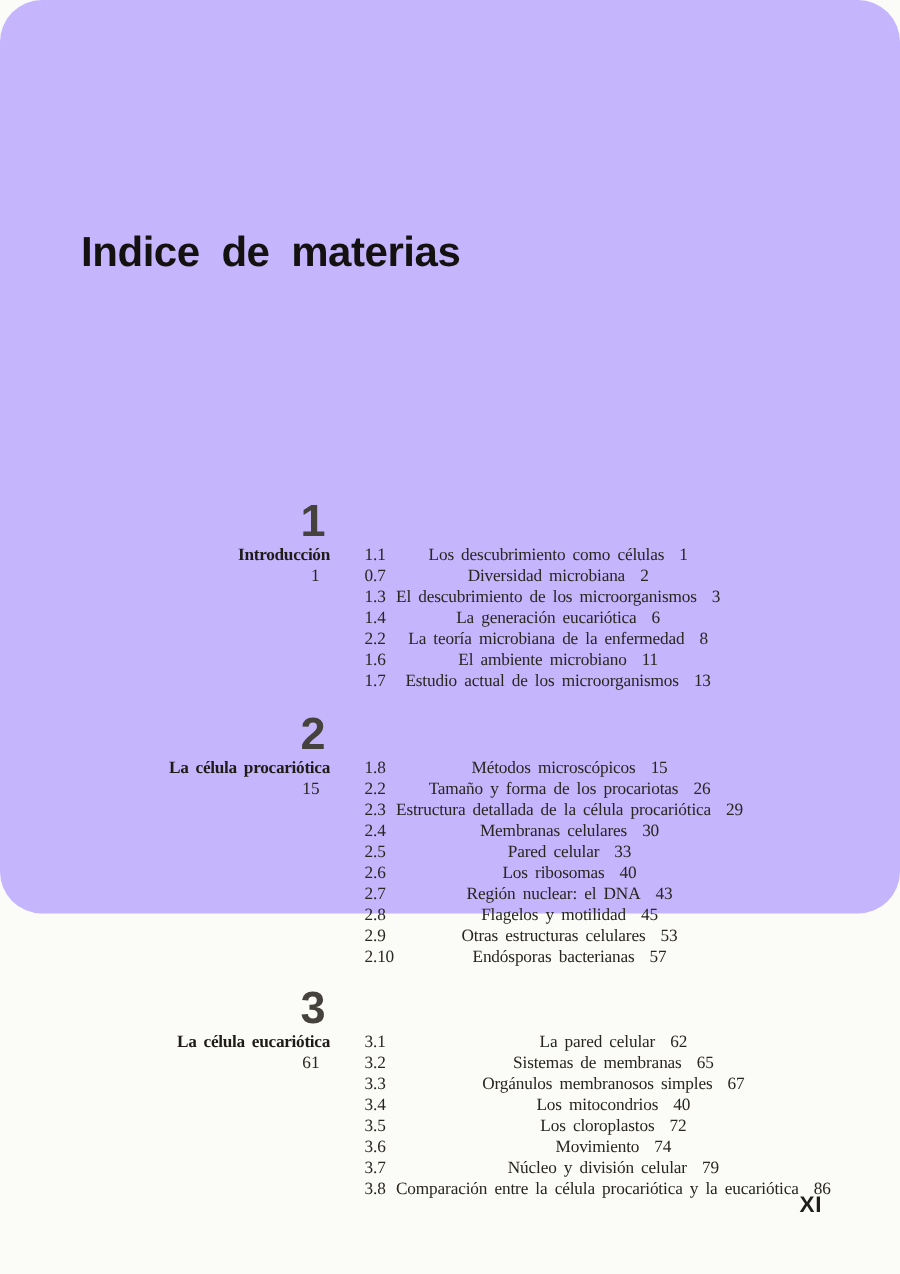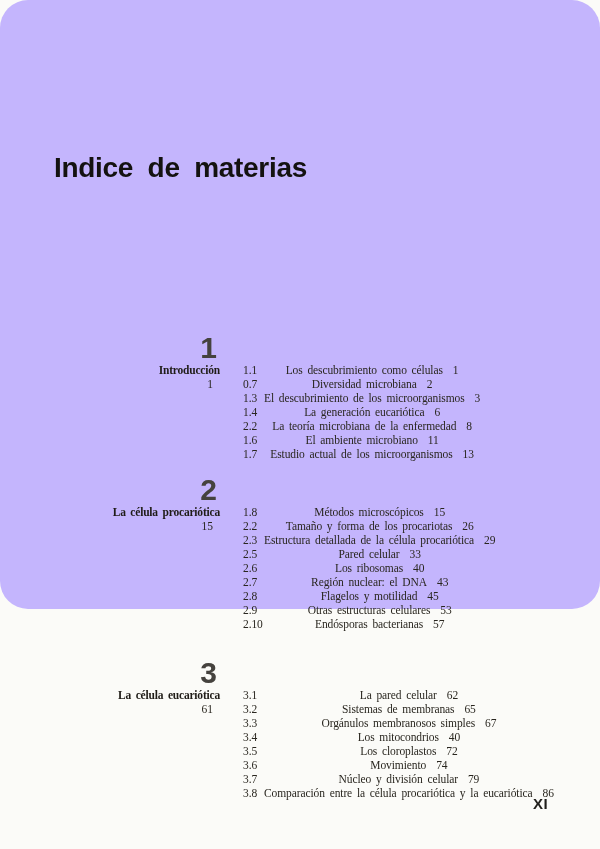--- a/index.html
+++ b/index.html
@@ -144,20 +144,23 @@
   </div>
 
   <div class="item">
     <span class="inum">2.2</span><span class="ititle">Tamaño y forma de los procariotas</span><span class="ipage">26</span>
   </div>
 
   <div class="item">
     <span class="inum">2.3</span><span class="ititle">Estructura detallada de la célula procariótica</span><span class="ipage">29</span>
   </div>
 
+  <div class="item">
+    <span class="inum">2.4</span><span class="ititle">Membranas celulares</span><span class="ipage">30</span>
+  </div>
 
   <div class="item">
     <span class="inum">2.5</span><span class="ititle">Pared celular</span><span class="ipage">33</span>
   </div>
 
   <div class="item">
     <span class="inum">2.6</span><span class="ititle">Los ribosomas</span><span class="ipage">40</span>
   </div>
 
   <div class="item">

